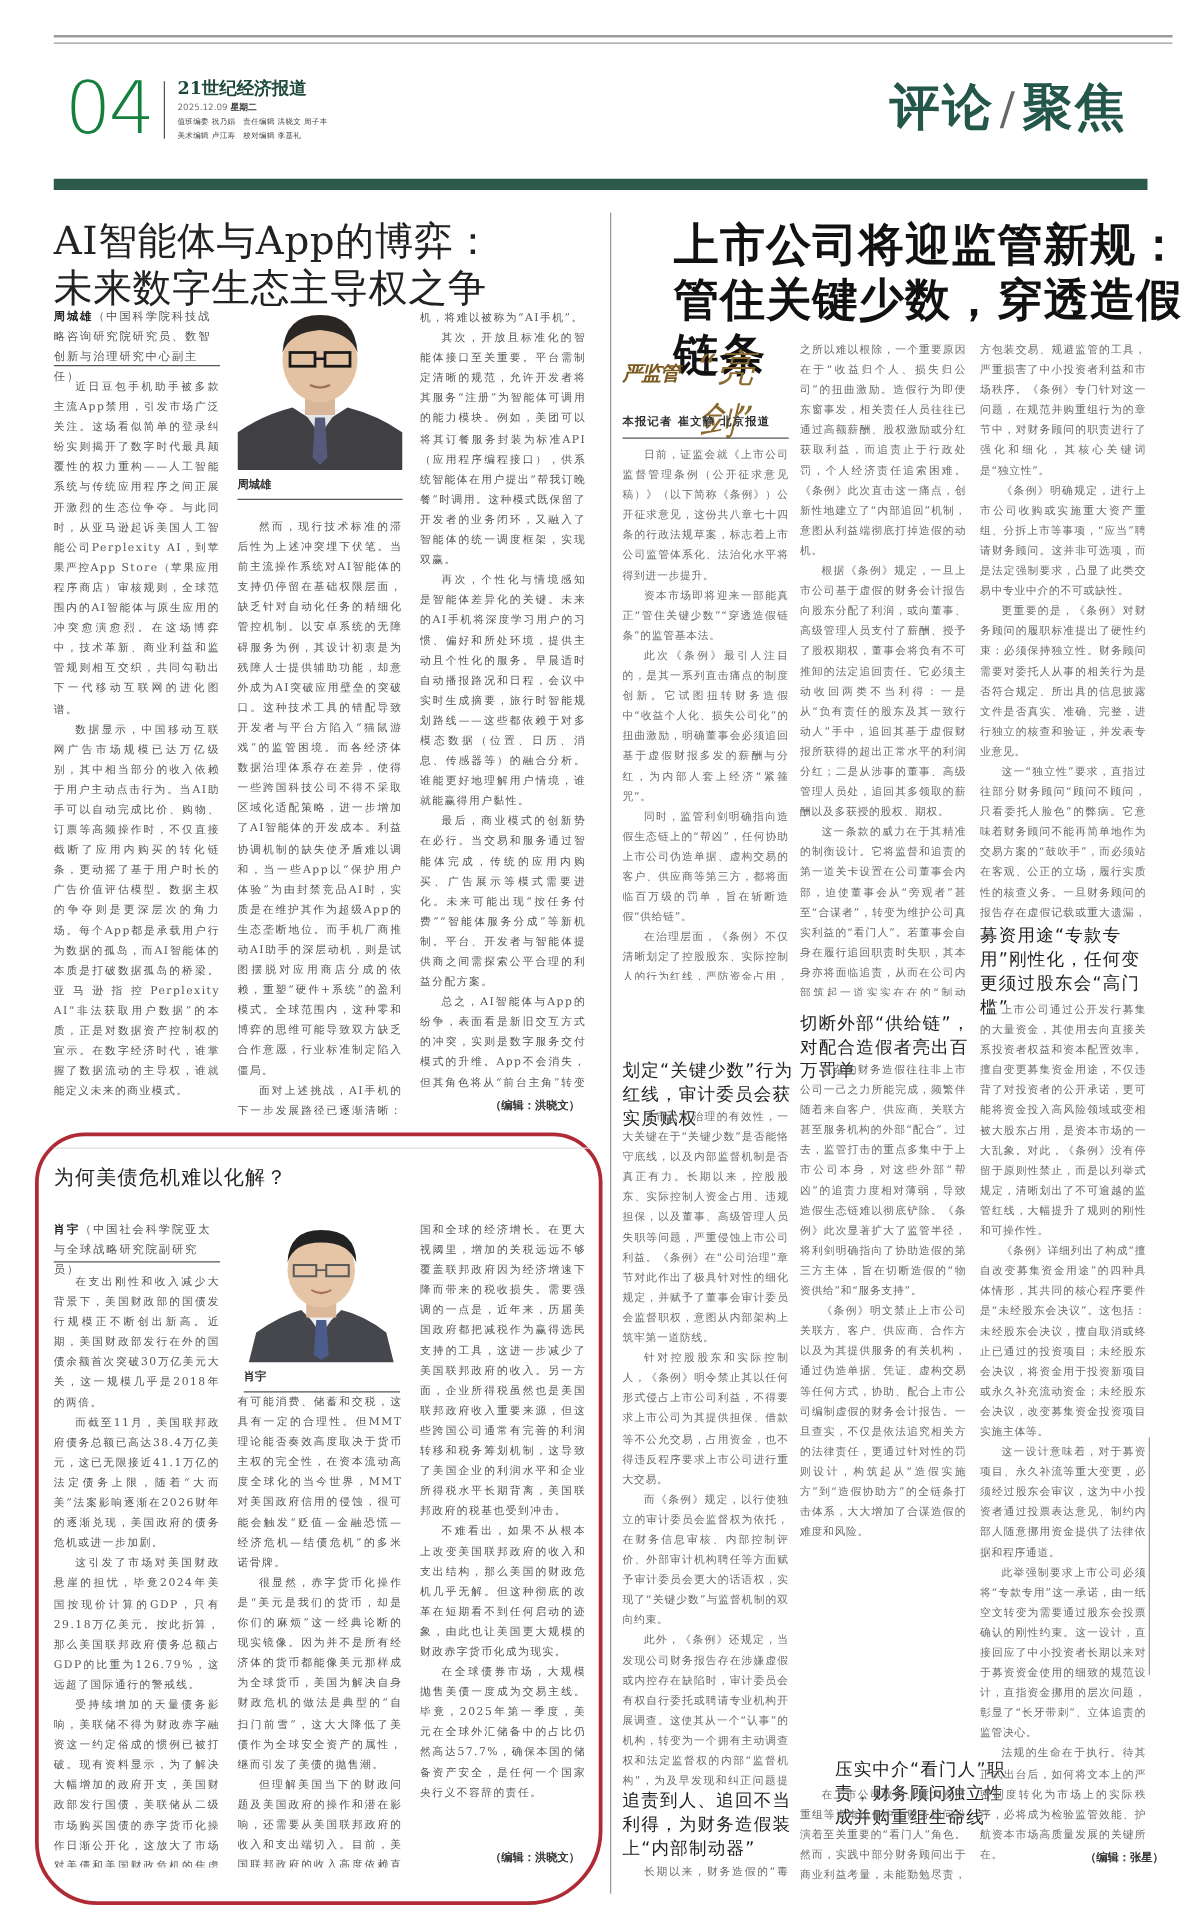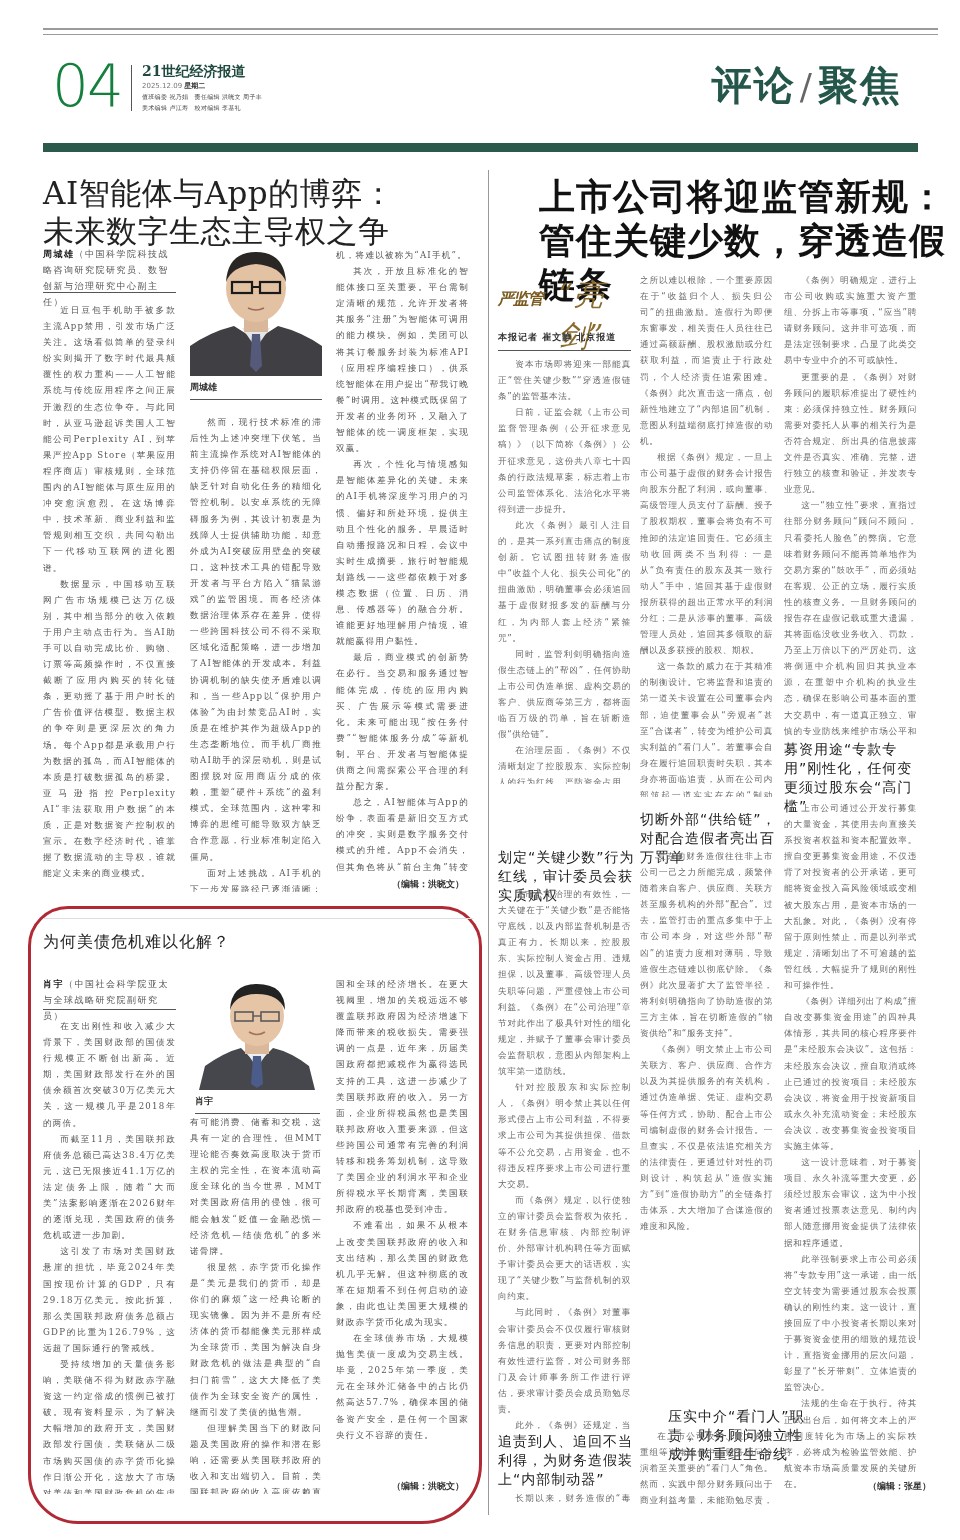--- a/index.html
+++ b/index.html
@@ -184,33 +184,32 @@
 </div>
 
 <div class="stamp">
   <span class="label-a">严监管</span>
   <span class="label-b">“亮剑”</span>
 </div>
 <div class="reporter">本报记者 崔文静 北京报道</div>
 <div class="rule" style="left:498px; top:350px; width:133px;"></div>
 
 <div class="col sans" style="left:498px; top:356px; width:133px; height:428px;">
+  <p>日前，证监会就《上市公司监督管理条例（公开征求意见稿）》（以下简称《条例》）公开征求意见，这份共八章七十四条的行政法规草案，标志着上市公司监管体系化、法治化水平将得到进一步提升。</p>
   <p>资本市场即将迎来一部能真正“管住关键少数”“穿透造假链条”的监管基本法。</p>
-  <p>日前，证监会就《上市公司监督管理条例（公开征求意见稿）》（以下简称《条例》）公开征求意见，这份共八章七十四条的行政法规草案，标志着上市公司监管体系化、法治化水平将得到进一步提升。</p>
   <p>此次《条例》最引人注目的，是其一系列直击痛点的制度创新。它试图扭转财务造假中“收益个人化、损失公司化”的扭曲激励，明确董事会必须追回基于虚假财报多发的薪酬与分红，为内部人套上经济“紧箍咒”。</p>
   <p>同时，监管利剑明确指向造假生态链上的“帮凶”，任何协助上市公司伪造单据、虚构交易的客户、供应商等第三方，都将面临百万级的罚单，旨在斩断造假“供给链”。</p>
   <p>在治理层面，《条例》不仅清晰划定了控股股东、实际控制人的行为红线，严防资金占用，更是实质性地将审计委员会打造成公司内部的“首席监督官”，明确其行使监督职责的具体权限和义务，确保内部治理的有效性。</p>
 
 </div>
 <div class="subhead" style="left:498px; top:848px; width:140px;">划定“关键少数”行为红线，审计委员会获实质赋权</div>
 <div class="col sans" style="left:498px; top:886px; width:133px; height:545px;">
   <p>上市公司治理的有效性，一大关键在于“关键少数”是否能恪守底线，以及内部监督机制是否真正有力。长期以来，控股股东、实际控制人资金占用、违规担保，以及董事、高级管理人员失职等问题，严重侵蚀上市公司利益。《条例》在“公司治理”章节对此作出了极具针对性的细化规定，并赋予了董事会审计委员会监督职权，意图从内部架构上筑牢第一道防线。</p>
   <p>针对控股股东和实际控制人，《条例》明令禁止其以任何形式侵占上市公司利益，不得要求上市公司为其提供担保、借款等不公允交易，占用资金，也不得违反程序要求上市公司进行重大交易。</p>
   <p>而《条例》规定，以行使独立的审计委员会监督权为依托，在财务信息审核、内部控制评价、外部审计机构聘任等方面赋予审计委员会更大的话语权，实现了“关键少数”与监督机制的双向约束。</p>
-  <p>与此同时，《条例》对董事会审计委员会不仅仅履行审核财务信息的职责，更要对内部控制有效性进行监督，对公司财务部门及会计师事务所工作进行评估，要求审计委员会成员勤勉尽责。</p>
   <p>此外，《条例》还规定，当发现公司财务报告存在涉嫌虚假或内控存在缺陷时，审计委员会有权自行委托或聘请专业机构开展调查。这使其从一个“认事”的机构，转变为一个拥有主动调查权和法定监督权的内部“监督机构”，为及早发现和纠正问题提供了机制保障。</p>
 </div>
 <div class="subhead" style="left:498px; top:1432px; width:140px;">追责到人、追回不当利得，为财务造假装上“内部制动器”</div>
 <div class="col sans" style="left:498px; top:1490px; width:133px; height:18px;">
   <p>长期以来，财务造假的“毒瘤”</p>
 </div>
 
 <div class="col sans" style="left:640px; top:272px; width:133px; height:525px;">
   <p style="text-indent:0">之所以难以根除，一个重要原因在于“收益归个人、损失归公司”的扭曲激励。造假行为即便东窗事发，相关责任人员往往已通过高额薪酬、股权激励或分红获取利益，而追责止于行政处罚，个人经济责任追索困难。《条例》此次直击这一痛点，创新性地建立了“内部追回”机制，意图从利益端彻底打掉造假的动机。</p>
   <p>根据《条例》规定，一旦上市公司基于虚假的财务会计报告向股东分配了利润，或向董事、高级管理人员支付了薪酬、授予了股权期权，董事会将负有不可推卸的法定追回责任。它必须主动收回两类不当利得：一是从“负有责任的股东及其一致行动人”手中，追回其基于虚假财报所获得的超出正常水平的利润分红；二是从涉事的董事、高级管理人员处，追回其多领取的薪酬以及多获授的股权、期权。</p>
@@ -220,20 +219,21 @@
 <div class="col sans" style="left:640px; top:848px; width:133px; height:495px;">
   <p>复杂的财务造假往往非上市公司一己之力所能完成，频繁伴随着来自客户、供应商、关联方甚至服务机构的外部“配合”。过去，监管打击的重点多集中于上市公司本身，对这些外部“帮凶”的追责力度相对薄弱，导致造假生态链难以彻底铲除。《条例》此次显著扩大了监管半径，将利剑明确指向了协助造假的第三方主体，旨在切断造假的“物资供给”和“服务支持”。</p>
   <p>《条例》明文禁止上市公司关联方、客户、供应商、合作方以及为其提供服务的有关机构，通过伪造单据、凭证、虚构交易等任何方式，协助、配合上市公司编制虚假的财务会计报告。一旦查实，不仅是依法追究相关方的法律责任，更通过针对性的罚则设计，构筑起从“造假实施方”到“造假协助方”的全链条打击体系，大大增加了合谋造假的难度和风险。</p>
 </div>
 <div class="subhead" style="left:668px; top:1370px; width:140px;margin-top:37px;">压实中介“看门人”职责，财务顾问独立性成并购重组生命线</div>
 <div class="col sans" style="left:640px; top:1428px; width:133px; height:82px;">
   <p>在上市公司收购、重大资产重组等资本运作中，财务顾问扮演着至关重要的“看门人”角色。然而，实践中部分财务顾问出于商业利益考量，未能勤勉尽责，甚至沦为交易</p>
 </div>
 
 <div class="col sans" style="left:784px; top:272px; width:133px; height:468px;">
+  <p style="text-indent:0">方包装交易、规避监管的工具，严重损害了中小投资者利益和市场秩序。《条例》专门针对这一问题，在规范并购重组行为的章节中，对财务顾问的职责进行了强化和细化，其核心关键词是“独立性”。</p>
   <p>《条例》明确规定，进行上市公司收购或实施重大资产重组、分拆上市等事项，“应当”聘请财务顾问。这并非可选项，而是法定强制要求，凸显了此类交易中专业中介的不可或缺性。</p>
   <p>更重要的是，《条例》对财务顾问的履职标准提出了硬性约束：必须保持独立性。财务顾问需要对委托人从事的相关行为是否符合规定、所出具的信息披露文件是否真实、准确、完整，进行独立的核查和验证，并发表专业意见。</p>
   <p>这一“独立性”要求，直指过往部分财务顾问“顾问不顾问，只看委托人脸色”的弊病。它意味着财务顾问不能再简单地作为交易方案的“鼓吹手”，而必须站在客观、公正的立场，履行实质性的核查义务。一旦财务顾问的报告存在虚假记载或重大遗漏，其将面临没收业务收入、罚款，乃至上万倍以下的严厉处罚。这将倒逼中介机构回归其执业本源，在重塑中介机构的执业生态，确保在影响公司基本面的重大交易中，有一道真正独立、审慎的专业防线来维护市场公平和投资者权益。</p>
 </div>
 <div class="subhead" style="left:784px; top:740px; width:135px;">募资用途“专款专用”刚性化，任何变更须过股东会“高门槛”</div>
 <div class="col sans" style="left:784px; top:800px; width:133px; height:690px;">
   <p>上市公司通过公开发行募集的大量资金，其使用去向直接关系投资者权益和资本配置效率。擅自变更募集资金用途，不仅违背了对投资者的公开承诺，更可能将资金投入高风险领域或变相被大股东占用，是资本市场的一大乱象。对此，《条例》没有停留于原则性禁止，而是以列举式规定，清晰划出了不可逾越的监管红线，大幅提升了规则的刚性和可操作性。</p>
   <p>《条例》详细列出了构成“擅自改变募集资金用途”的四种具体情形，其共同的核心程序要件是“未经股东会决议”。这包括：未经股东会决议，擅自取消或终止已通过的投资项目；未经股东会决议，将资金用于投资新项目或永久补充流动资金；未经股东会决议，改变募集资金投资项目实施主体等。</p>
   <p>这一设计意味着，对于募资项目、永久补流等重大变更，必须经过股东会审议，这为中小投资者通过投票表达意见、制约内部人随意挪用资金提供了法律依据和程序通道。</p>
   <p>此举强制要求上市公司必须将“专款专用”这一承诺，由一纸空文转变为需要通过股东会投票确认的刚性约束。这一设计，直接回应了中小投资者长期以来对于募资资金使用的细致的规范设计，直指资金挪用的层次问题，彰显了“长牙带刺”、立体追责的监管决心。</p>

